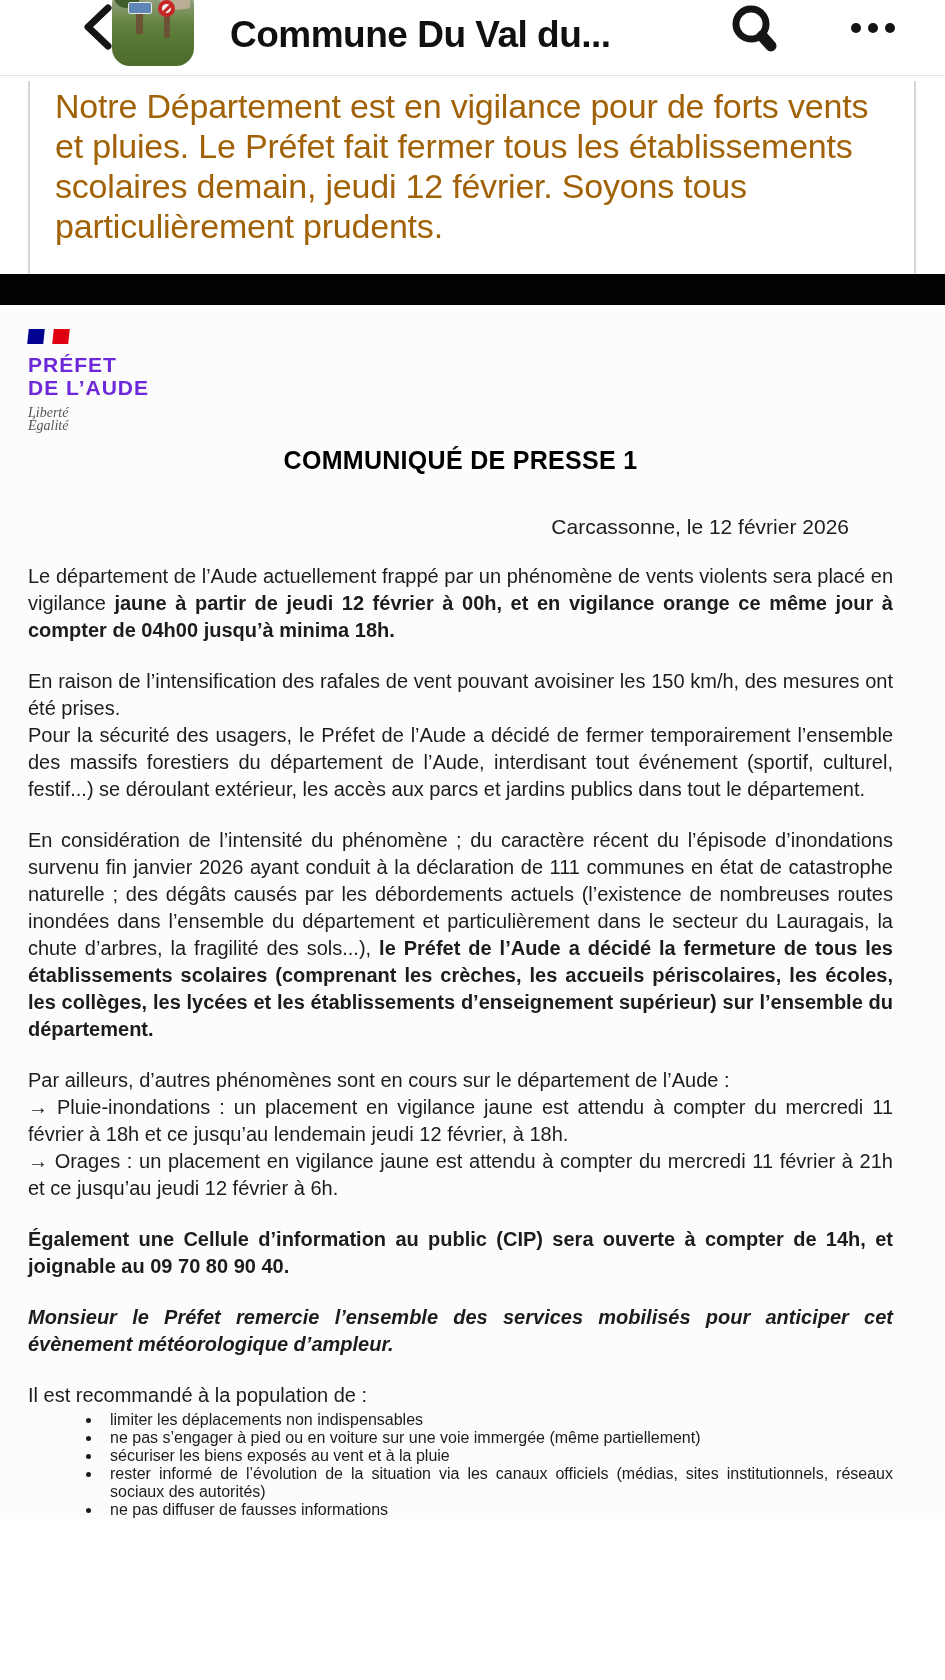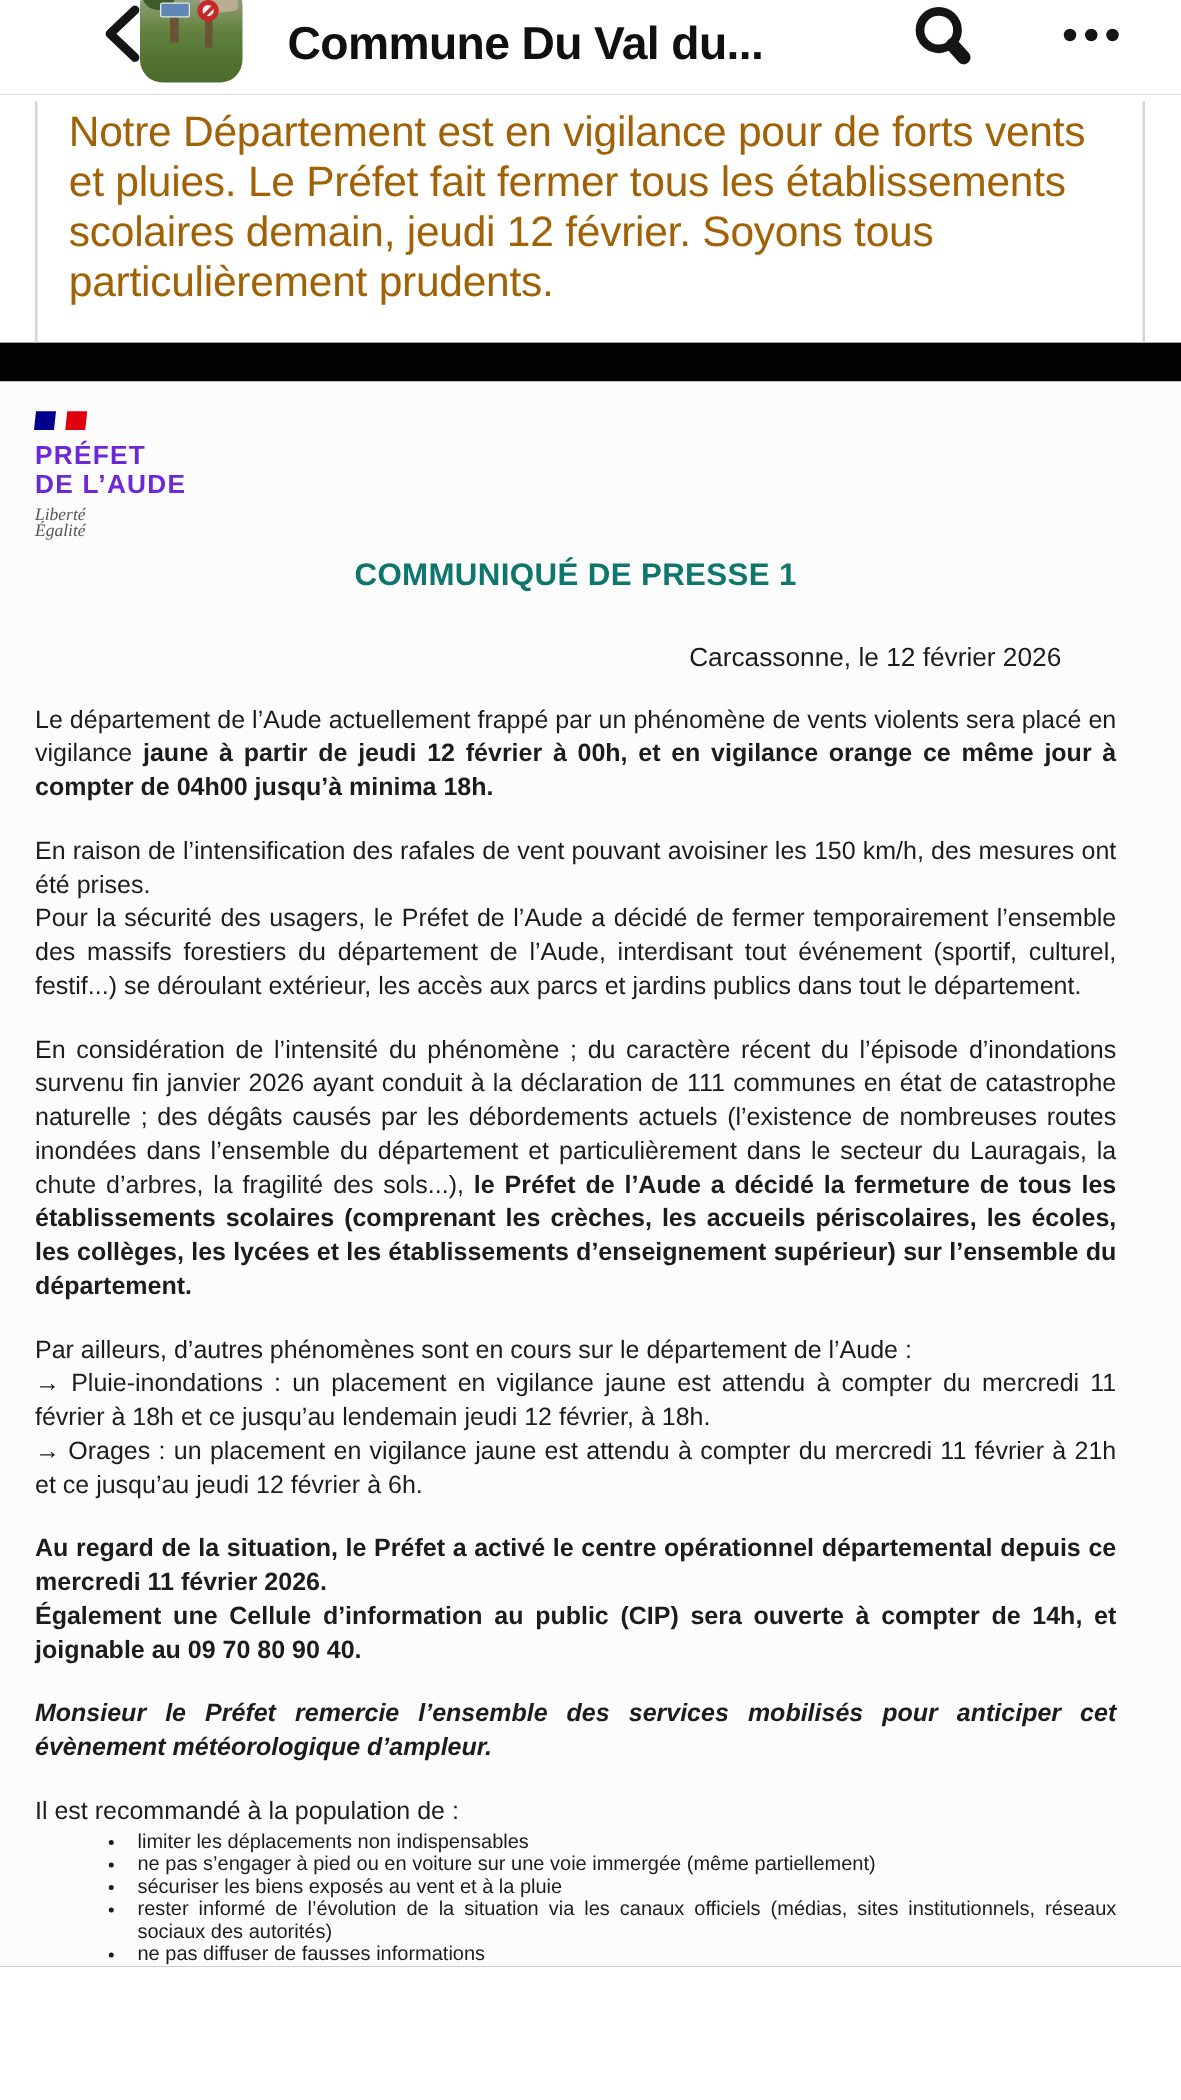--- a/index.html
+++ b/index.html
@@ -53,21 +53,21 @@
   .bar-top{flex:0 0 31px;background:#030303;}
   .doc{
     flex:1 1 auto;background:#fcfcfc;color:#1c1c1c;position:relative;
     padding:0 52px 0 28px;box-sizing:border-box;overflow:hidden;
   }
   .gov-logo{margin-top:24px;margin-left:-8px;padding-left:8px;}
   .flag{display:flex;gap:9px;height:17px;margin-bottom:7px;}
   .flag .b,.flag .r{width:16px;height:15px;transform:skewX(-6deg);}
   .logo-name{font-size:21px;font-weight:700;letter-spacing:1px;color:#6d28d9;line-height:23px;}
   .logo-motto{margin-top:7px;font-family:"Liberation Serif",serif;font-style:italic;font-size:14px;line-height:13px;color:#555;}
-  .doc-title{text-align:center;font-weight:700;font-size:25px;letter-spacing:0.3px;margin-top:14px;color:#0f766e;}
+  .doc-title{text-align:center;font-weight:700;font-size:25px;letter-spacing:0.3px;margin-top:14px;color:#000000;}
   .doc-dateline{text-align:right;font-size:21px;margin-top:40px;margin-right:44px;color:#1c1c1c;}
   .doc-heading{font-weight:700;font-size:22px;letter-spacing:0.2px;margin-top:30px;color:#161616;}
   .doc-body{margin-top:24px;font-size:20px;line-height:27px;}
   .doc-p{margin:0;text-align:justify;}
   .doc-p.gap{margin-bottom:24px;}
   .doc-p .b{font-weight:700;}
   .doc-p .i{font-style:italic;}
   .rec-list{margin:2px 0 0 0;padding-left:74px;}
   .rec-list li{text-align:justify;padding-left:8px;margin:0;}
 </style>
@@ -127,21 +127,20 @@
       <div class="doc-dateline">Carcassonne, le 12 février 2026</div>
 
       <div class="doc-body">
           <p class="doc-p gap"><span>Le département de l’Aude actuellement frappé par un phénomène de vents violents sera placé en vigilance </span><span class="b">jaune à partir de jeudi 12 février à 00h, et en vigilance orange ce même jour à compter de 04h00 jusqu’à minima 18h.</span></p>
           <p class="doc-p"><span>En raison de l’intensification des rafales de vent pouvant avoisiner les 150 km/h, des mesures ont été prises.</span></p>
           <p class="doc-p gap"><span>Pour la sécurité des usagers, le Préfet de l’Aude a décidé de fermer temporairement l’ensemble des massifs forestiers du département de l’Aude, interdisant tout événement (sportif, culturel, festif...) se déroulant extérieur, les accès aux parcs et jardins publics dans tout le département.</span></p>
           <p class="doc-p gap"><span>En considération de l’intensité du phénomène ; du caractère récent du l’épisode d’inondations survenu fin janvier 2026 ayant conduit à la déclaration de 111 communes en état de catastrophe naturelle ; des dégâts causés par les débordements actuels (l’existence de nombreuses routes inondées dans l’ensemble du département et particulièrement dans le secteur du Lauragais, la chute d’arbres, la fragilité des sols...), </span><span class="b">le Préfet de l’Aude a décidé la fermeture de tous les établissements scolaires (comprenant les crèches, les accueils périscolaires, les écoles, les collèges, les lycées et les établissements d’enseignement supérieur) sur l’ensemble du département.</span></p>
           <p class="doc-p"><span>Par ailleurs, d’autres phénomènes sont en cours sur le département de l’Aude :</span></p>
           <p class="doc-p"><span>→ Pluie-inondations : un placement en vigilance jaune est attendu à compter du mercredi 11 février à 18h et ce jusqu’au lendemain jeudi 12 février, à 18h.</span></p>
           <p class="doc-p gap"><span>→ Orages : un placement en vigilance jaune est attendu à compter du mercredi 11 février à 21h et ce jusqu’au jeudi 12 février à 6h.</span></p>
-          <p class="doc-p"><span class="b">Au regard de la situation, le Préfet a activé le centre opérationnel départemental depuis ce mercredi 11 février 2026.</span></p>
           <p class="doc-p gap"><span class="b">Également une Cellule d’information au public (CIP) sera ouverte à compter de 14h, et joignable au 09 70 80 90 40.</span></p>
           <p class="doc-p gap"><span class="b i">Monsieur le Préfet remercie l’ensemble des services mobilisés pour anticiper cet évènement météorologique d’ampleur.</span></p>
           <p class="doc-p"><span>Il est recommandé à la population de :</span></p>
         </div>
       <ul class="rec-list">
           <li>limiter les déplacements non indispensables</li>
           <li>ne pas s’engager à pied ou en voiture sur une voie immergée (même partiellement)</li>
           <li>sécuriser les biens exposés au vent et à la pluie</li>
           <li>rester informé de l’évolution de la situation via les canaux officiels (médias, sites institutionnels, réseaux sociaux des autorités)</li>
           <li>ne pas diffuser de fausses informations</li>

